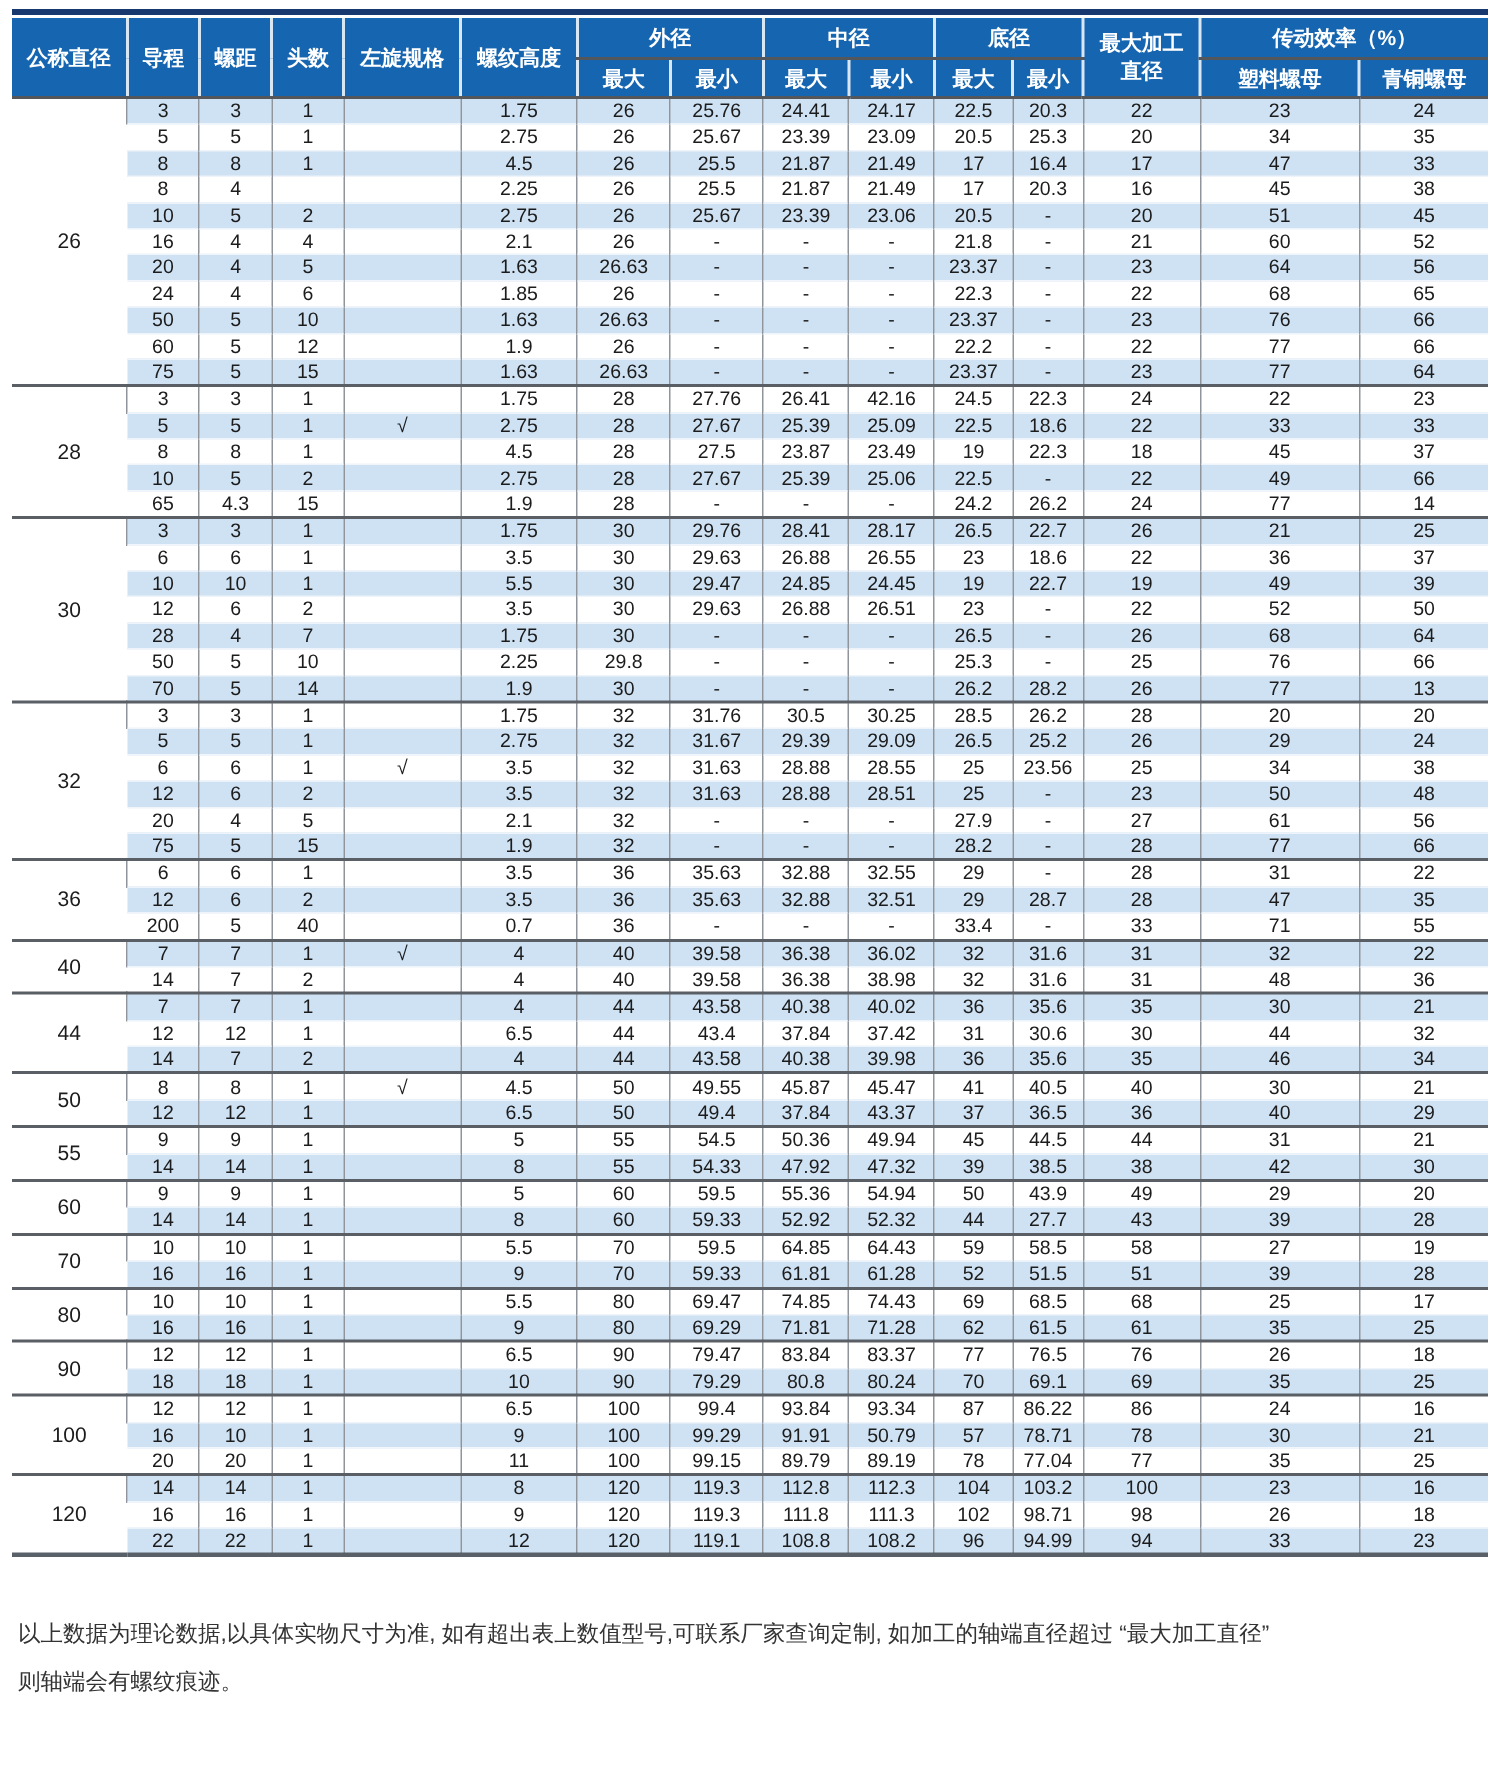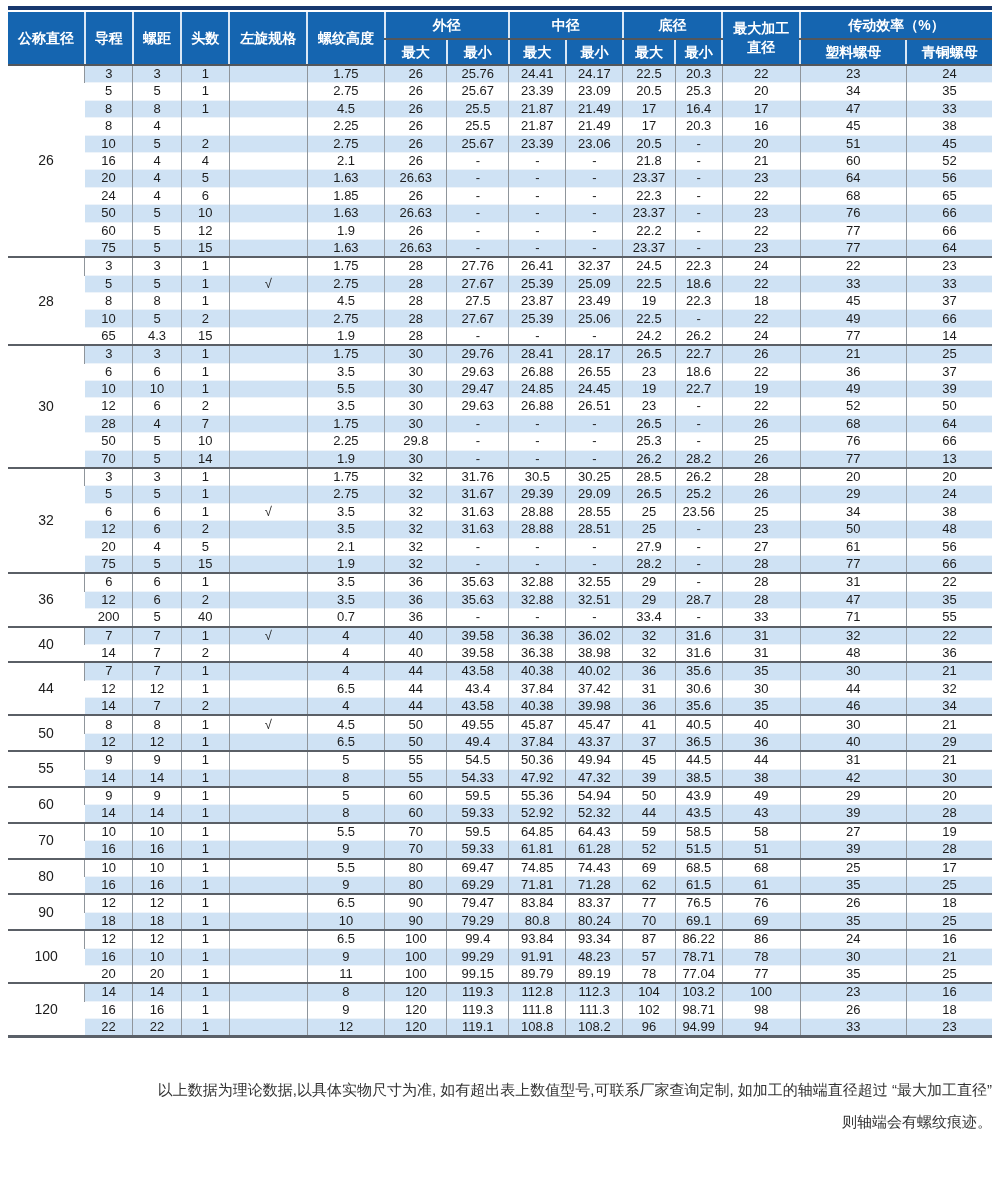--- a/index.html
+++ b/index.html
@@ -17,21 +17,21 @@
   thead th{border-bottom:2px solid #53575c;}
   tbody td{font-size:13px;text-align:center;height:16.4px;padding:0;
            line-height:1.1;border-left:1px solid #8f959b;color:#1c1c1c;}
   tbody tr td:first-child{border-left:none;}
   tbody td.dia{font-size:14px;background:#ffffff;border-left:none;}
   tbody tr.stripe td{background:#cfe2f4;}
   tbody tr.plain td{background:#ffffff;}
   tbody tr.stripe td.dia, tbody tr.plain td.dia{background:#ffffff;}
   tbody tr{border-top:1.5px solid #eef4fa;}
   tbody tr.group-start{border-top:2px solid #5a5f66;}
-  .footer{margin:36px 0 0 4px;font-size:15px;line-height:2.1;color:#333333;text-align:right;}
+  .footer{margin:36px 0 0 4px;font-size:15px;line-height:2.1;color:#333333;}
   .footer p{margin:0;}
 </style>
 </head>
 <body>
 
 <div class="page">
   <div class="tablewrap">
     <table>
       <colgroup>
         <col style="width:7.8%">
@@ -256,21 +256,21 @@
           <tr class="plain group-start">
             <td rowspan="5" class="dia">28</td>
             <td>3</td>
             <td>3</td>
             <td>1</td>
             <td></td>
             <td>1.75</td>
             <td>28</td>
             <td>27.76</td>
             <td>26.41</td>
-            <td>32.37</td>
+            <td>42.16</td>
             <td>24.5</td>
             <td>22.3</td>
             <td>24</td>
             <td>22</td>
             <td>23</td>
           </tr>
           <tr class="stripe">
             <td>5</td>
             <td>5</td>
             <td>1</td>
@@ -762,21 +762,21 @@
             <td>14</td>
             <td>14</td>
             <td>1</td>
             <td></td>
             <td>8</td>
             <td>60</td>
             <td>59.33</td>
             <td>52.92</td>
             <td>52.32</td>
             <td>44</td>
-            <td>43.5</td>
+            <td>27.7</td>
             <td>43</td>
             <td>39</td>
             <td>28</td>
           </tr>
           <tr class="plain group-start">
             <td rowspan="2" class="dia">70</td>
             <td>10</td>
             <td>10</td>
             <td>1</td>
             <td></td>
@@ -892,21 +892,21 @@
           </tr>
           <tr class="stripe">
             <td>16</td>
             <td>10</td>
             <td>1</td>
             <td></td>
             <td>9</td>
             <td>100</td>
             <td>99.29</td>
             <td>91.91</td>
-            <td>48.23</td>
+            <td>50.79</td>
             <td>57</td>
             <td>78.71</td>
             <td>78</td>
             <td>30</td>
             <td>21</td>
           </tr>
           <tr class="plain">
             <td>20</td>
             <td>20</td>
             <td>1</td>

